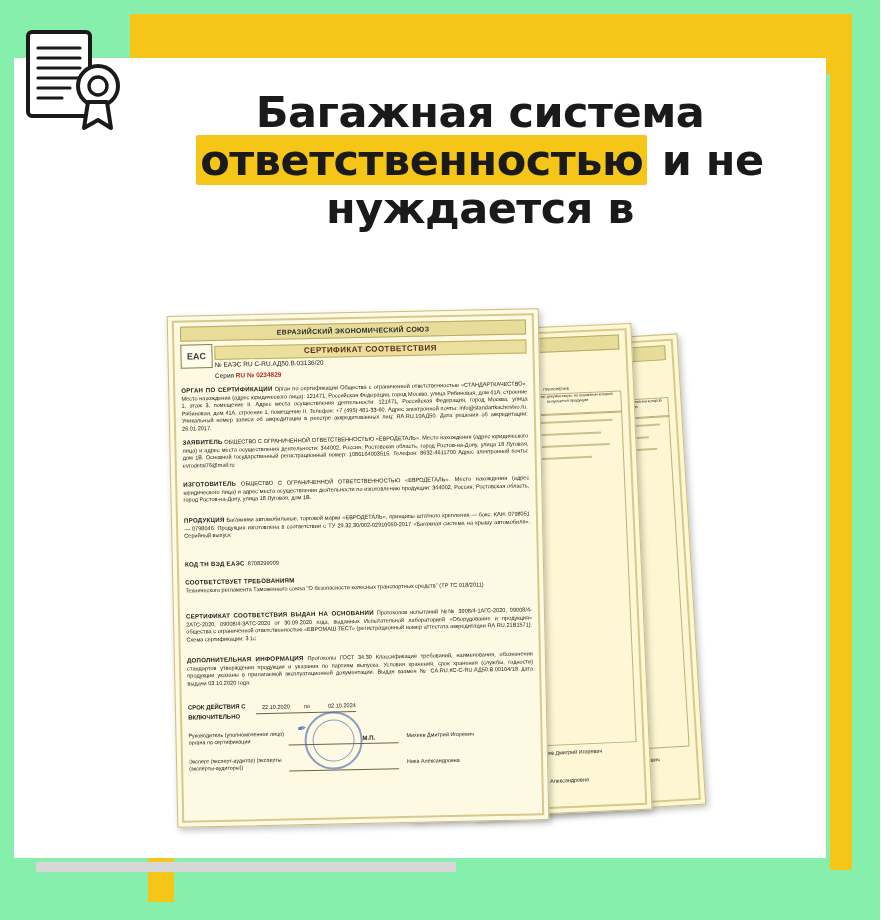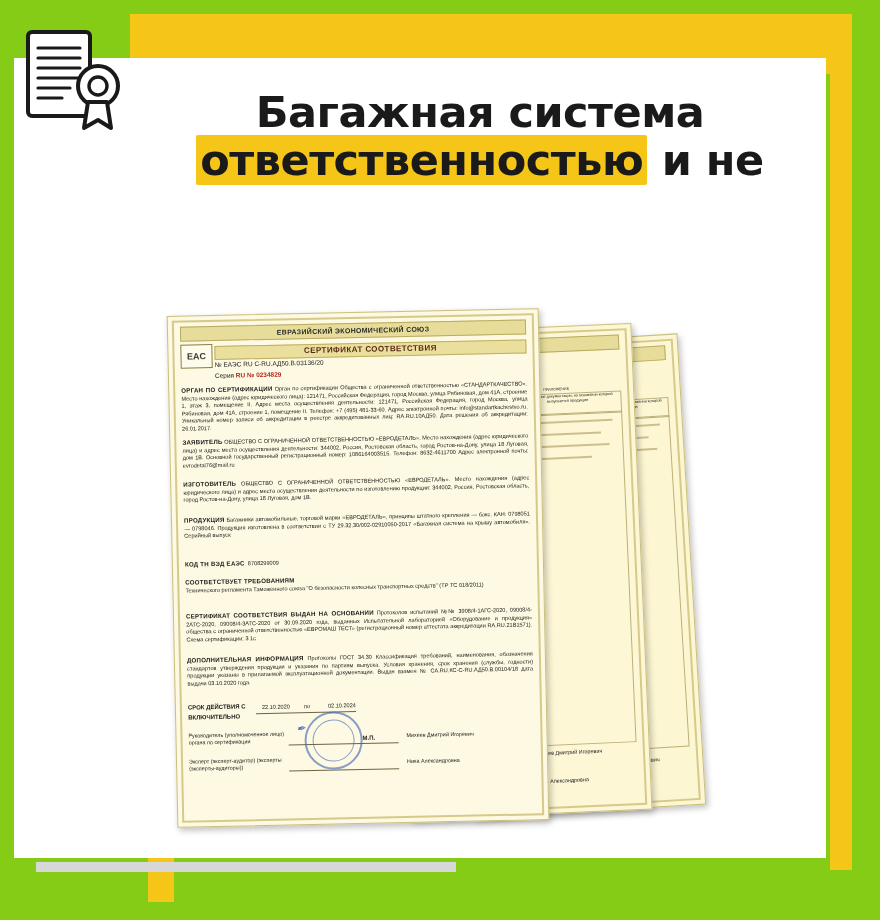--- a/index.html
+++ b/index.html
@@ -13,21 +13,21 @@
     position: relative;
     font-family: "Liberation Sans", sans-serif;
     overflow: hidden;
   }
 
   
   .banner {
     position: absolute;
     left: 0; top: 0;
     width: 880px; height: 920px;
-    background: #84cc16;
+    background: #86efac;
   }
   .yellow-top {
     position: absolute;
     left: 130px; top: 14px;
     width: 722px; height: 60px;
     background: #f5c518;
   }
   .yellow-right {
     position: absolute;
     left: 830px; top: 14px;
@@ -264,20 +264,21 @@
       </g>
       <circle cx="84" cy="62" r="20" fill="#ffffff" stroke="#1a1a1a" stroke-width="4"></circle>
       <circle cx="84" cy="62" r="9" fill="#ffffff" stroke="#1a1a1a" stroke-width="3.4"></circle>
       <path d="M74 78 L70 104 L84 96 L97 104 L93 78 Z" fill="#ffffff" stroke="#1a1a1a" stroke-width="4" stroke-linejoin="round"></path>
     </svg>
   </div>
 
   <div class="headline">
     <div>Багажная система</div>
     <div><span class="hl">ответственностью</span><span> и не</span></div>
+    <div>нуждается в</div>
   </div>
 
   <div class="docs">
 
     <div class="doc doc-3">
       <div class="doc-inner-border"></div>
       <div class="doc-head-band">... СОЮЗ</div>
       <div class="small" style="left:14px; top:36px; width:200px; text-align:left;">RU С-RU.АД50.В.03136/20</div>
       <div class="small" style="left:14px; top:48px; font-weight:bold; color:#b3261e;">№ 0799851</div>
       <div class="colbox" style="left:14px; top:62px; width:202px; height:18px;"></div>

